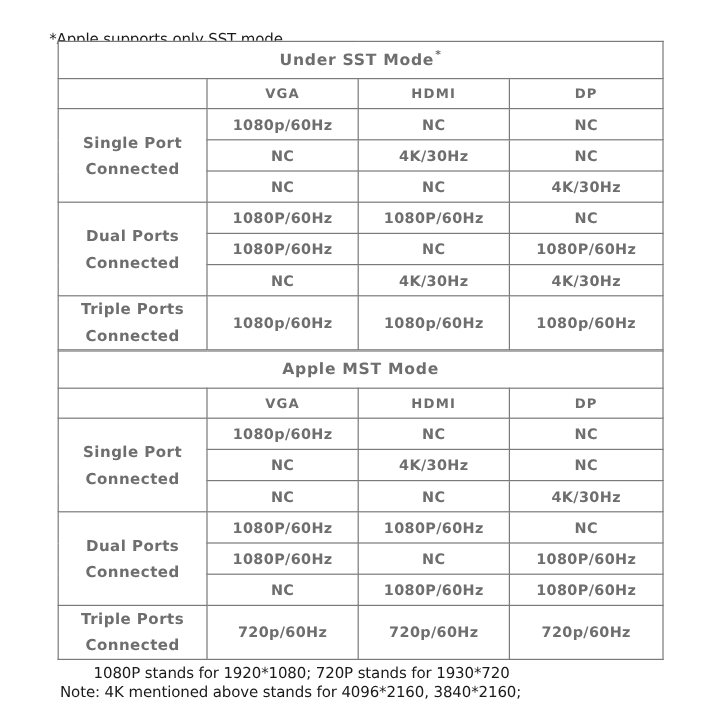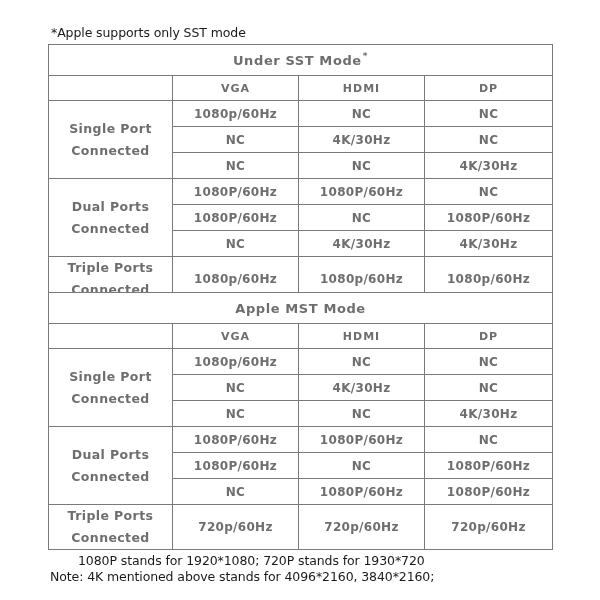--- a/index.html
+++ b/index.html
@@ -22,34 +22,34 @@
 
   
   .note {
     position: absolute;
     color: #1a1a1a;
     font-size: 12.5px;
     font-family: "DejaVu Sans", sans-serif;
     letter-spacing: -0.1px;
     white-space: nowrap;
   }
-  #top-note { left: 51px; top: 25px; }
+  #top-note { left: 41px; top: 25px; }
   #bottom-note-1 { left: 50px; top: 533px; margin-top: 36px; }
   #bottom-note-2 { left: 78px; top: 553px; }
 
   
   .res-table {
     position: absolute;
     left: 48px;
     width: 504px;
     border-collapse: collapse;
     table-layout: fixed;
     background: #ffffff;
   }
-  #table-sst { top: 44px; }
+  #table-sst { top: 34px; }
   #table-mst { top: 292px; }
 
   .res-table td {
     border: 1px solid #7a7a7a;
     color: #6e6e6e;
     font-weight: bold;
     font-size: 12px;
     text-align: center;
     vertical-align: middle;
     padding: 0;

